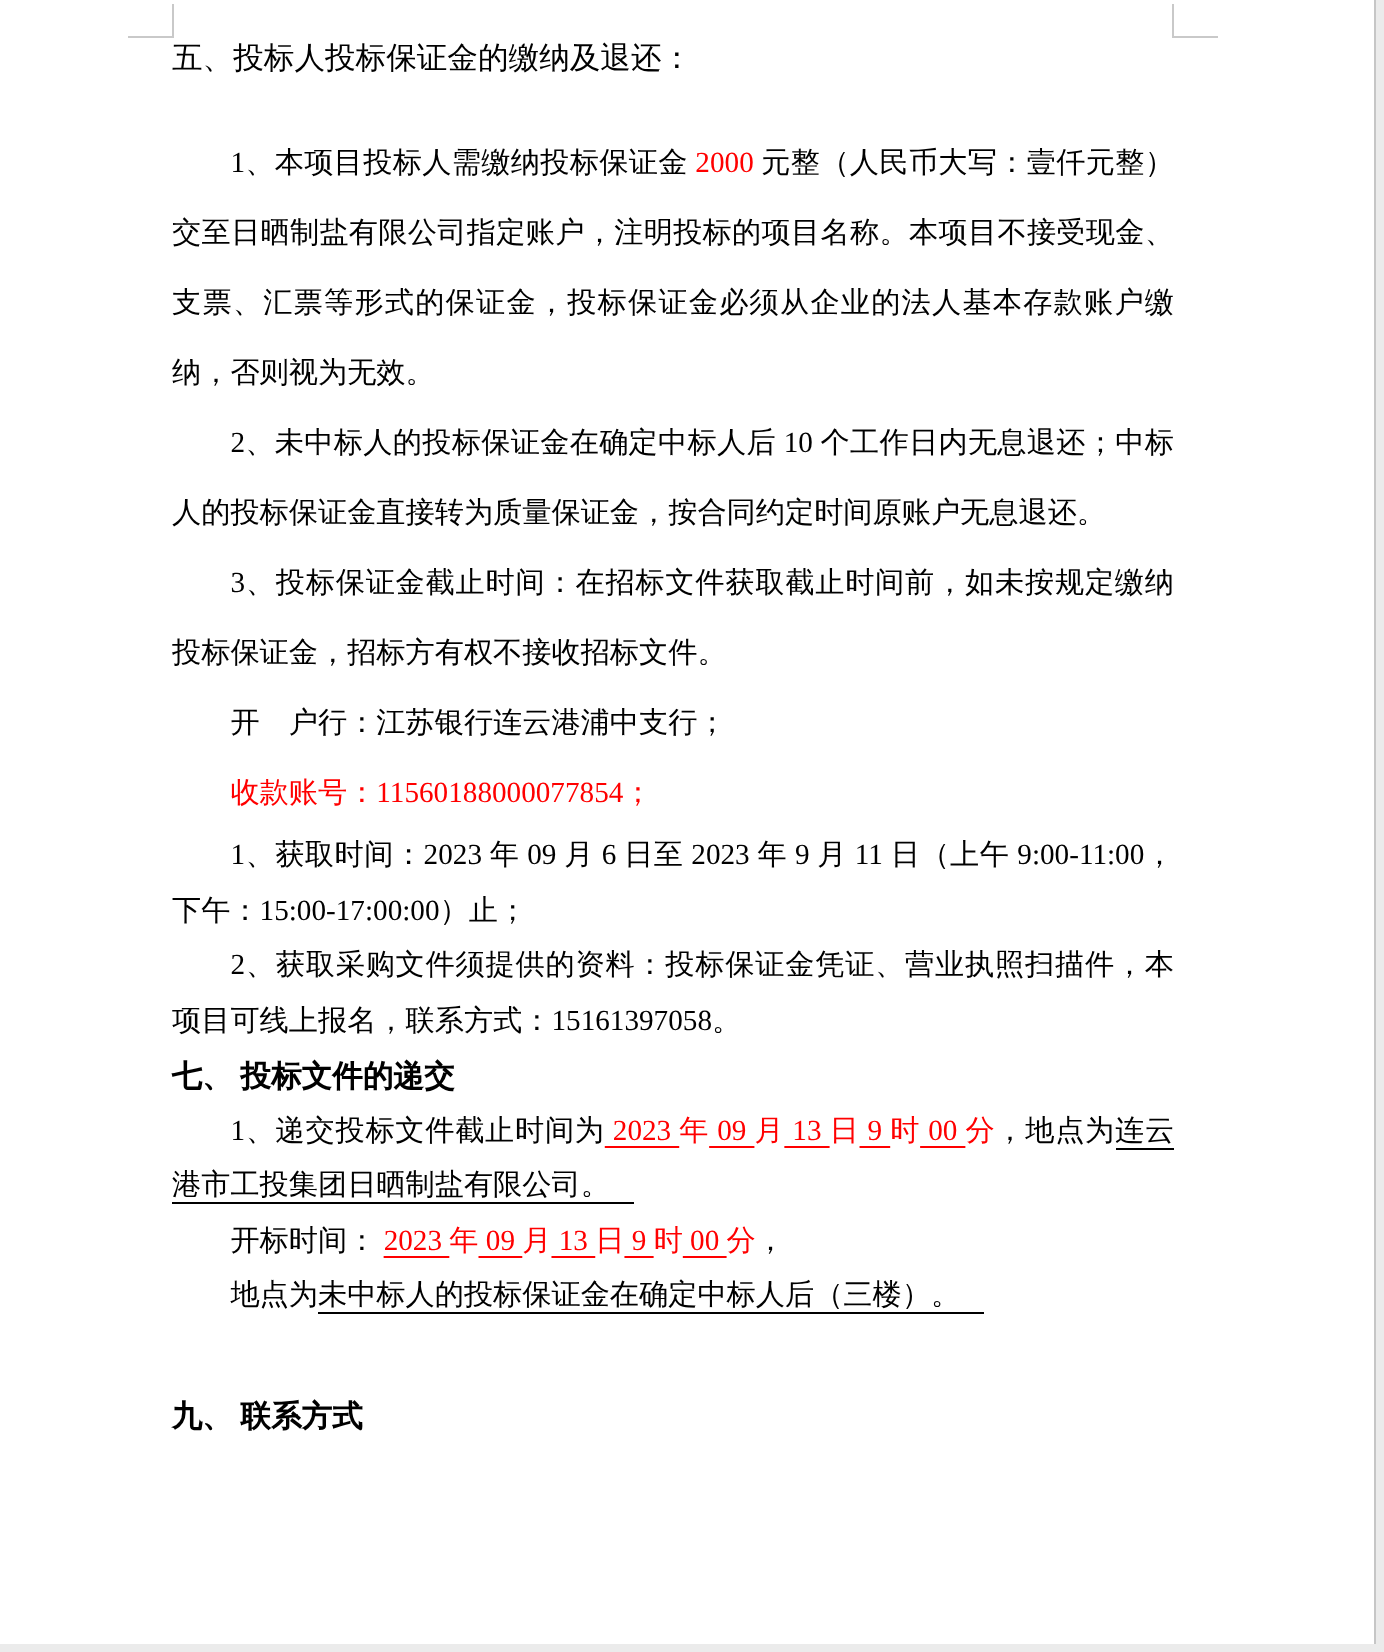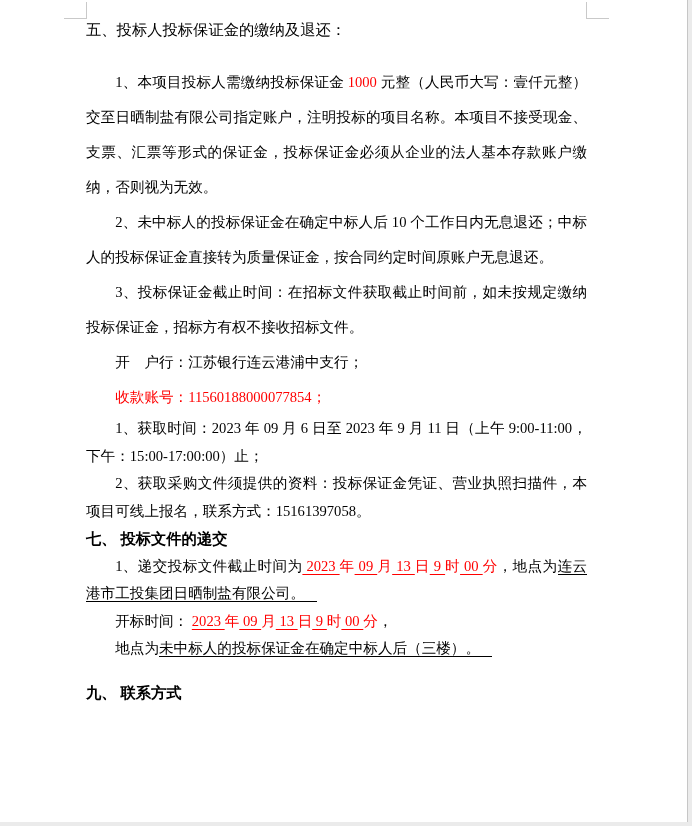--- a/index.html
+++ b/index.html
@@ -12,42 +12,42 @@
   .mark-r-h{left:587px;top:18px;width:22px;height:1px;}
   .mark-r-v{left:586px;top:2px;width:1px;height:17px;}
   .content{position:absolute;left:86px;top:12px;width:501px;color:#000;}
   .sec5{line-height:35px;}
   .sec6{line-height:27.5px;}
   p{margin:0;font-size:14.6px;text-align:justify;}
   p.indent{text-indent:2em;}
   .h{margin:0;font-size:15.3px;font-weight:bold;text-align:left;}
   .h.plain{font-weight:normal;font-size:15.3px;}
   .gap-top{margin-top:18px;}
-  .mt{margin-top:16px;}
+  .mt{margin-top:32px;}
   .red{color:#ff0000;}
   .u{text-decoration:underline;text-underline-offset:3px;}
   .place{border-bottom:1px solid #000;padding-right:12px;}
 </style>
 </head>
 <body>
 
 <div class="stage">
   <div class="page">
 
     <div class="mark mark-l-h"></div>
     <div class="mark mark-l-v"></div>
     <div class="mark mark-r-h"></div>
     <div class="mark mark-r-v"></div>
 
     <div class="content">
 
       <div class="sec5">
         <h2 class="h plain">五、投标人投标保证金的缴纳及退还：</h2>
 
-        <p class="indent gap-top"><span>1、本项目投标人需缴纳投标保证金</span><span class="red"> 1000 </span><span>元整（人民币大写：壹仟元整）交至日晒制盐有限公司指定账户，注明投标的项目名称。本项目不接受现金、支票、汇票等形式的保证金，投标保证金必须从企业的法人基本存款账户缴纳，否则视为无效。</span></p>
+        <p class="indent gap-top"><span>1、本项目投标人需缴纳投标保证金</span><span class="red"> 2000 </span><span>元整（人民币大写：壹仟元整）交至日晒制盐有限公司指定账户，注明投标的项目名称。本项目不接受现金、支票、汇票等形式的保证金，投标保证金必须从企业的法人基本存款账户缴纳，否则视为无效。</span></p>
 
         <p class="indent">2、未中标人的投标保证金在确定中标人后 10 个工作日内无息退还；中标人的投标保证金直接转为质量保证金，按合同约定时间原账户无息退还。</p>
 
 
         <p class="indent">3、投标保证金截止时间：在招标文件获取截止时间前，如未按规定缴纳投标保证金，招标方有权不接收招标文件。</p>
 
         <p class="indent">开　户行：江苏银行连云港浦中支行；</p>
 
         <p class="indent red">收款账号：11560188000077854；</p>
       </div>

